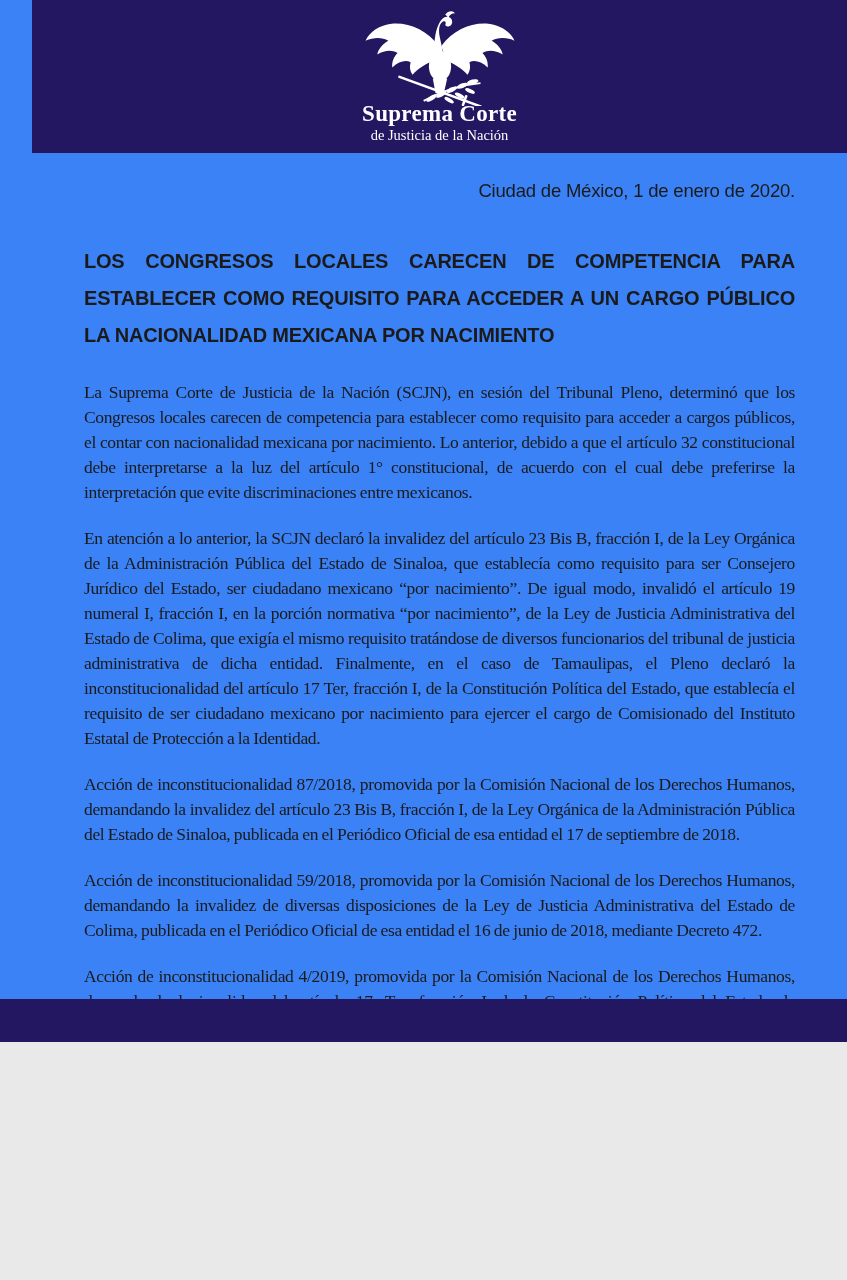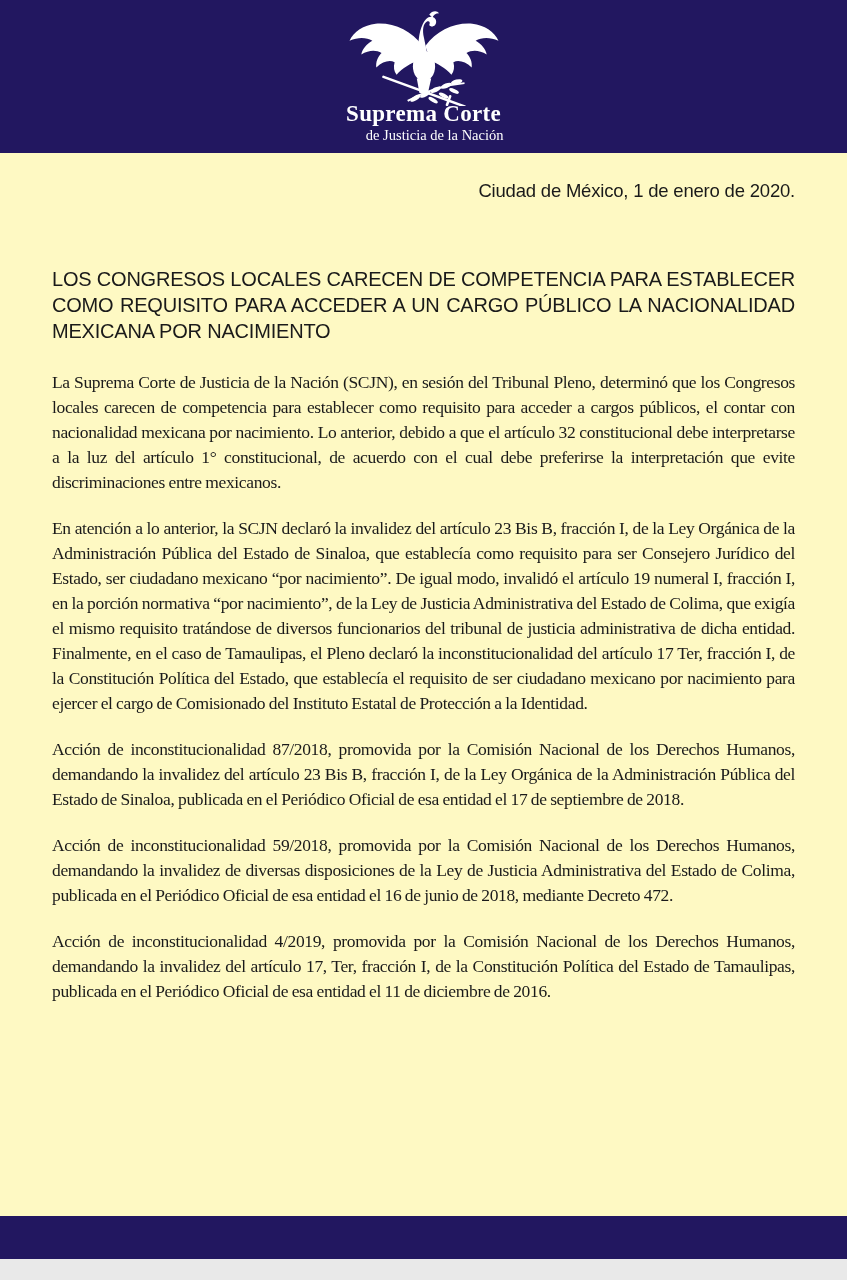--- a/index.html
+++ b/index.html
@@ -5,24 +5,25 @@
 <style>
   * { margin: 0; padding: 0; box-sizing: border-box; }
   html, body { width: 847px; }
   body {
     font-family: "Liberation Sans", sans-serif;
     background: #e9e9e9;
   }
   .page {
     position: relative;
     width: 847px;
-    height: 1259px;
-    background: #fef9c3;
+    height: 1042px;
+    background: #3b82f6;
     color: #1a1a1a;
     overflow: hidden;
+    padding-left: 32px;
   }
   .band { background: #221760; }
   .top-band {
     height: 153px;
     width: 100%;
     display: flex;
     align-items: flex-start;
     justify-content: center;
   }
   .emblem { text-align: center; color: #ffffff; padding-top: 8px; }
@@ -33,40 +34,39 @@
     font-size: 23px;
     line-height: 1.05;
     letter-spacing: 0.3px;
     margin-top: -4px;
   }
   .org-subtitle {
     font-family: "Liberation Serif", serif;
     font-size: 14.5px;
     line-height: 1.1;
     margin-top: 2px;
-    text-align: right;
   }
   .content { padding: 0 52px; }
   .doc-number {
     margin-top: 23px;
     text-align: right;
     font-size: 18.5px;
     letter-spacing: -0.2px;
   }
   .dateline {
     margin-top: 27px;
     text-align: right;
     font-size: 18.5px;
     letter-spacing: -0.2px;
   }
   .headline {
-    margin-top: 64px;
+    margin-top: 41px;
     font-size: 20px;
-    font-weight: normal;
-    line-height: 26px;
+    font-weight: bold;
+    line-height: 37px;
     text-align: justify;
     letter-spacing: -0.2px;
   }
   .para {
     margin-top: 21px;
     font-size: 17.5px;
     line-height: 25px;
     text-align: justify;
     letter-spacing: -0.35px;
     word-spacing: -0.5px;

